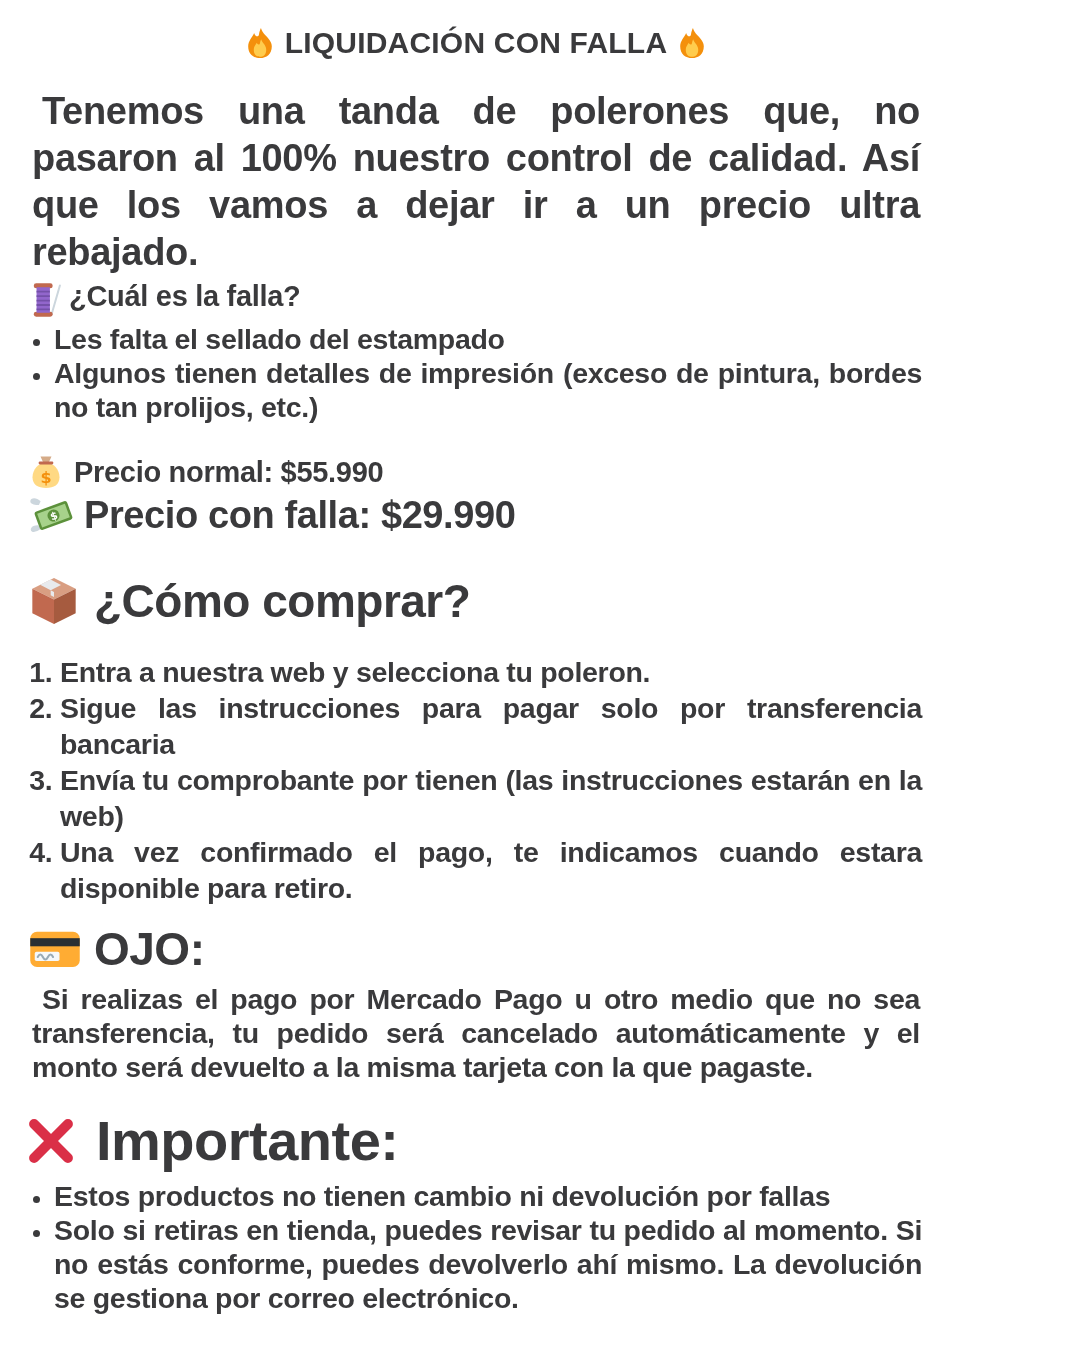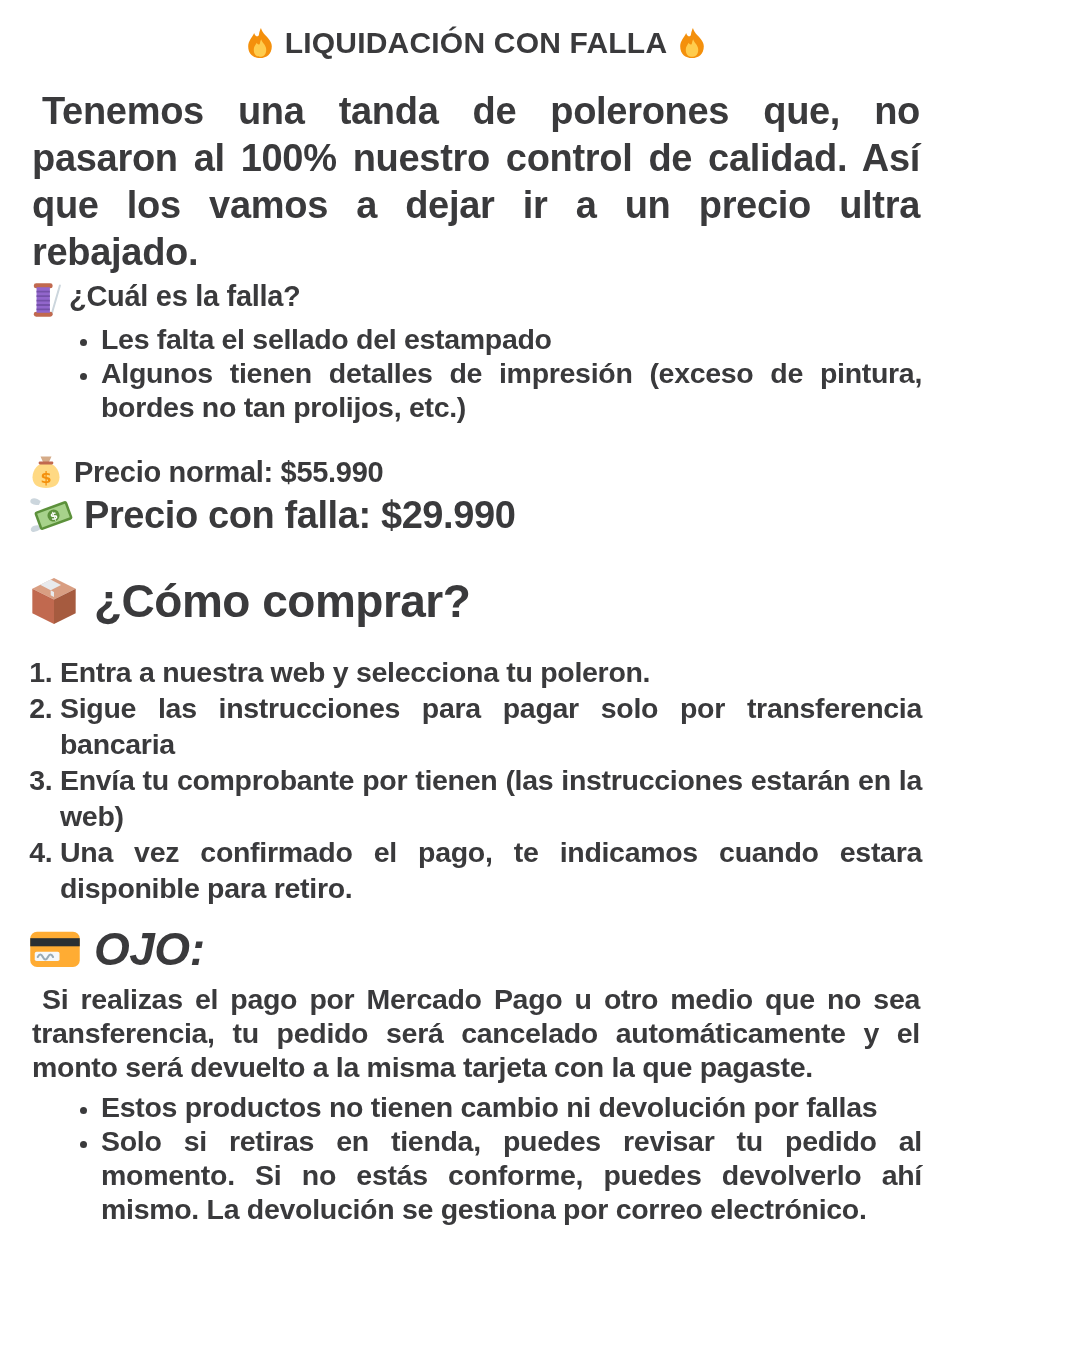--- a/index.html
+++ b/index.html
@@ -35,38 +35,38 @@
   
   .h-small {
     display: flex; align-items: flex-start; gap: 3px;
     margin: 4px 0 0 26px; font-size: 29px; letter-spacing: -0.3px;
   }
 
   
   ul.bullets {
     list-style: disc;
     margin: 2px 30px 0 0;
-    padding-left: 101px;
+    padding-left: 54px;
     font-size: 28.5px; line-height: 34px; letter-spacing: -0.3px;
   }
   ul.bullets li::marker { font-size: 24px; }
 
   
   .price-row {
     display: flex; align-items: center; gap: 10px;
     margin: 30px 0 0 28px; font-size: 29px; letter-spacing: -0.3px;
   }
   .price-row.big { margin-top: 2px; font-size: 38px; letter-spacing: -0.4px; }
 
   
   .h-big {
     display: flex; align-items: center; gap: 14px;
     margin: 36px 0 0 28px; font-size: 46px; letter-spacing: -0.5px;
   }
-  .h-big.ojo { margin-top: 16px; gap: 12px; font-style: italic; }
+  .h-big.ojo { margin-top: 16px; gap: 12px; }
 
   
   ol.steps {
     margin: 26px 30px 0 0;
     padding-left: 60px;
     font-size: 28.5px; line-height: 36px; letter-spacing: -0.3px;
   }
   ol.steps li { text-align: justify; }
 
   .para {
@@ -161,18 +161,24 @@
     <svg class="icn" width="54" height="54" viewBox="0 0 36 36">
       <rect x="1.5" y="6.5" width="33" height="23.5" rx="4.5" fill="#FFAC33"></rect>
       <rect x="1.5" y="10.8" width="33" height="5.4" fill="#292F33"></rect>
       <rect x="4.5" y="19.8" width="16.5" height="6.2" rx="1.2" fill="#F5F8FA"></rect>
       <path d="M6.5 23.3c1.1-2.2 2.3-2.2 3.4 0s2.3 2.2 3.4 0 2.3-2.2 3.4 0" stroke="#99AAB5" stroke-width="1.4" fill="none" stroke-linecap="round"></path>
     </svg>
     <span>OJO:</span>
   </div>
   <p class="para justify">Si realizas el pago por Mercado Pago u otro medio que no sea transferencia, tu pedido será cancelado automáticamente y el monto será devuelto a la misma tarjeta con la que pagaste.</p>
 
+  <div class="h-xl">
+    <svg class="icn" width="58" height="58" viewBox="0 0 36 36">
+      <path stroke="#DA2F47" stroke-width="6.2" stroke-linecap="round" d="M7.5 7.5l21 21M28.5 7.5l-21 21" fill="none"></path>
+    </svg>
+    <span>Importante:</span>
+  </div>
   <ul class="bullets imp">
     <li>Estos productos no tienen cambio ni devolución por fallas</li>
     <li class="justify">Solo si retiras en tienda, puedes revisar tu pedido al momento. Si no estás conforme, puedes devolverlo ahí mismo. La devolución se gestiona por correo electrónico.</li>
   </ul>
 
 </div>
 
 </body></html>

